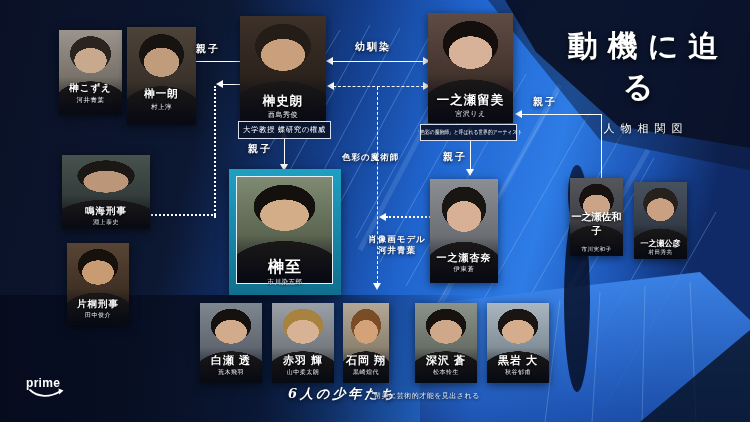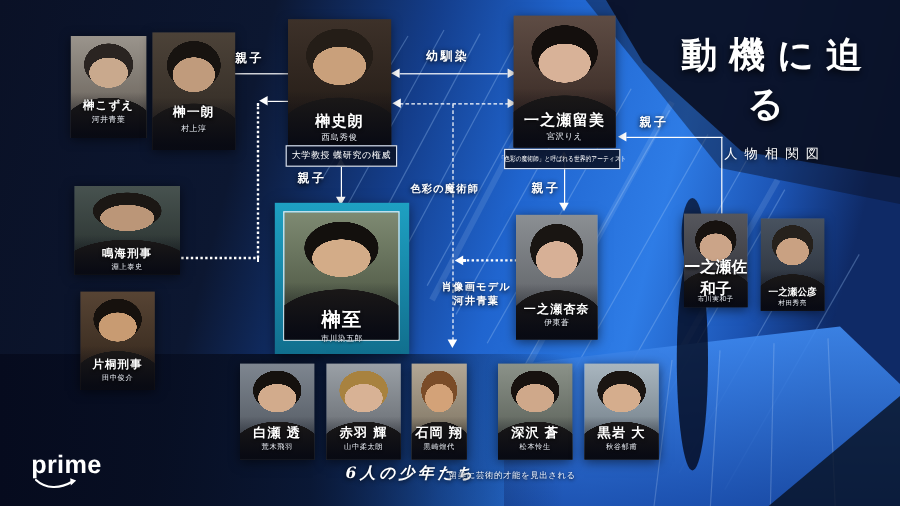--- a/index.html
+++ b/index.html
@@ -54,21 +54,21 @@
   .sub-title{margin-top:13px;font-family:"DejaVu Serif","Liberation Serif",serif;font-size:11px;
     letter-spacing:6px;text-indent:6px;color:#fff;text-shadow:0 1px 4px rgba(0,0,0,.8);}
   
   .boys-title{position:absolute;left:288px;top:385px;z-index:4;
     font-family:"DejaVu Serif","Liberation Serif",serif;font-style:italic;font-weight:bold;
     font-size:13px;letter-spacing:3px;color:#fff;text-shadow:0 1px 4px rgba(0,0,0,.9);}
   .boys-note{position:absolute;left:374px;top:391px;z-index:4;font-size:7px;letter-spacing:.5px;
     color:#f0f4fc;text-shadow:0 1px 3px rgba(0,0,0,.9);}
   
   .prime{position:absolute;left:26px;top:376px;z-index:4;}
-  .prime .ptxt{font-size:21px;font-weight:bold;letter-spacing:.3px;color:#fff;}
+  .prime .ptxt{font-size:12px;font-weight:bold;letter-spacing:.3px;color:#fff;}
   .prime svg{display:block;margin-top:-2px;margin-left:2px;}
 </style>
 </head>
 <body>
 
 <div id="stage">
 
   <svg id="bgsvg" width="750" height="422" viewBox="0 0 750 422">
     <defs>
       <linearGradient id="gBase" x1="0" y1="0" x2="1" y2="0.15">
@@ -221,21 +221,21 @@
   </div>
 
   <div class="card" style="left:430px;top:179px;width:68px;height:104px">
     <div class="photo" style="--b1:#8b8f93;--b2:#52555a;--skin:#d7b096;--hair:#191512"></div>
     <div class="pname" style="font-size:10px;bottom:18px">一之瀬杏奈</div>
     <div class="pactor" style="font-size:6.5px;bottom:9px">伊東蒼</div>
   </div>
 
   <div class="card" style="left:570px;top:178px;width:53px;height:78px">
     <div class="photo" style="--b1:#56575d;--b2:#2c2d34;--skin:#cba488;--hair:#17120f"></div>
-    <div class="pname" style="font-size:13px;letter-spacing:0;bottom:6px">一之瀬佐和子</div>
+    <div class="pname" style="font-size:10px;letter-spacing:0;bottom:18px">一之瀬佐和子</div>
     <div class="pactor" style="font-size:5.5px;bottom:3px">市川実和子</div>
   </div>
 
   <div class="card" style="left:200px;top:303px;width:62px;height:80px">
     <div class="photo" style="--b1:#7e8690;--b2:#484e56;--skin:#d2ab8c;--hair:#15110e"></div>
     <div class="pname" style="font-size:11px;bottom:15px">白瀬 透</div>
     <div class="pactor" style="font-size:6px;bottom:6px">荒木飛羽</div>
   </div>
 
   <div class="card" style="left:634px;top:182px;width:53px;height:77px">

